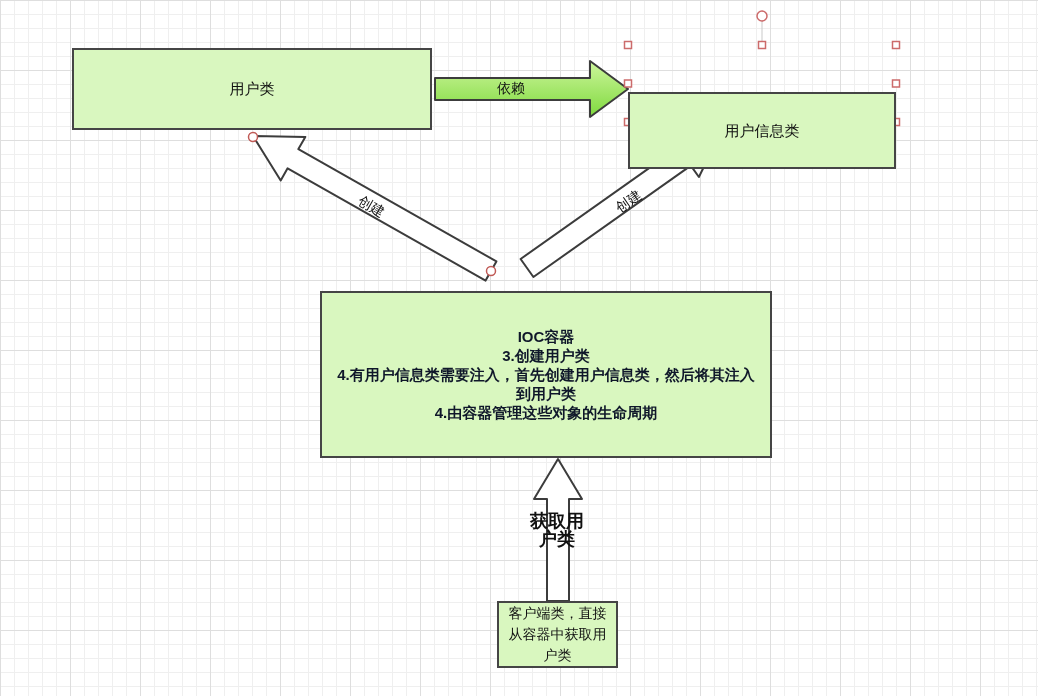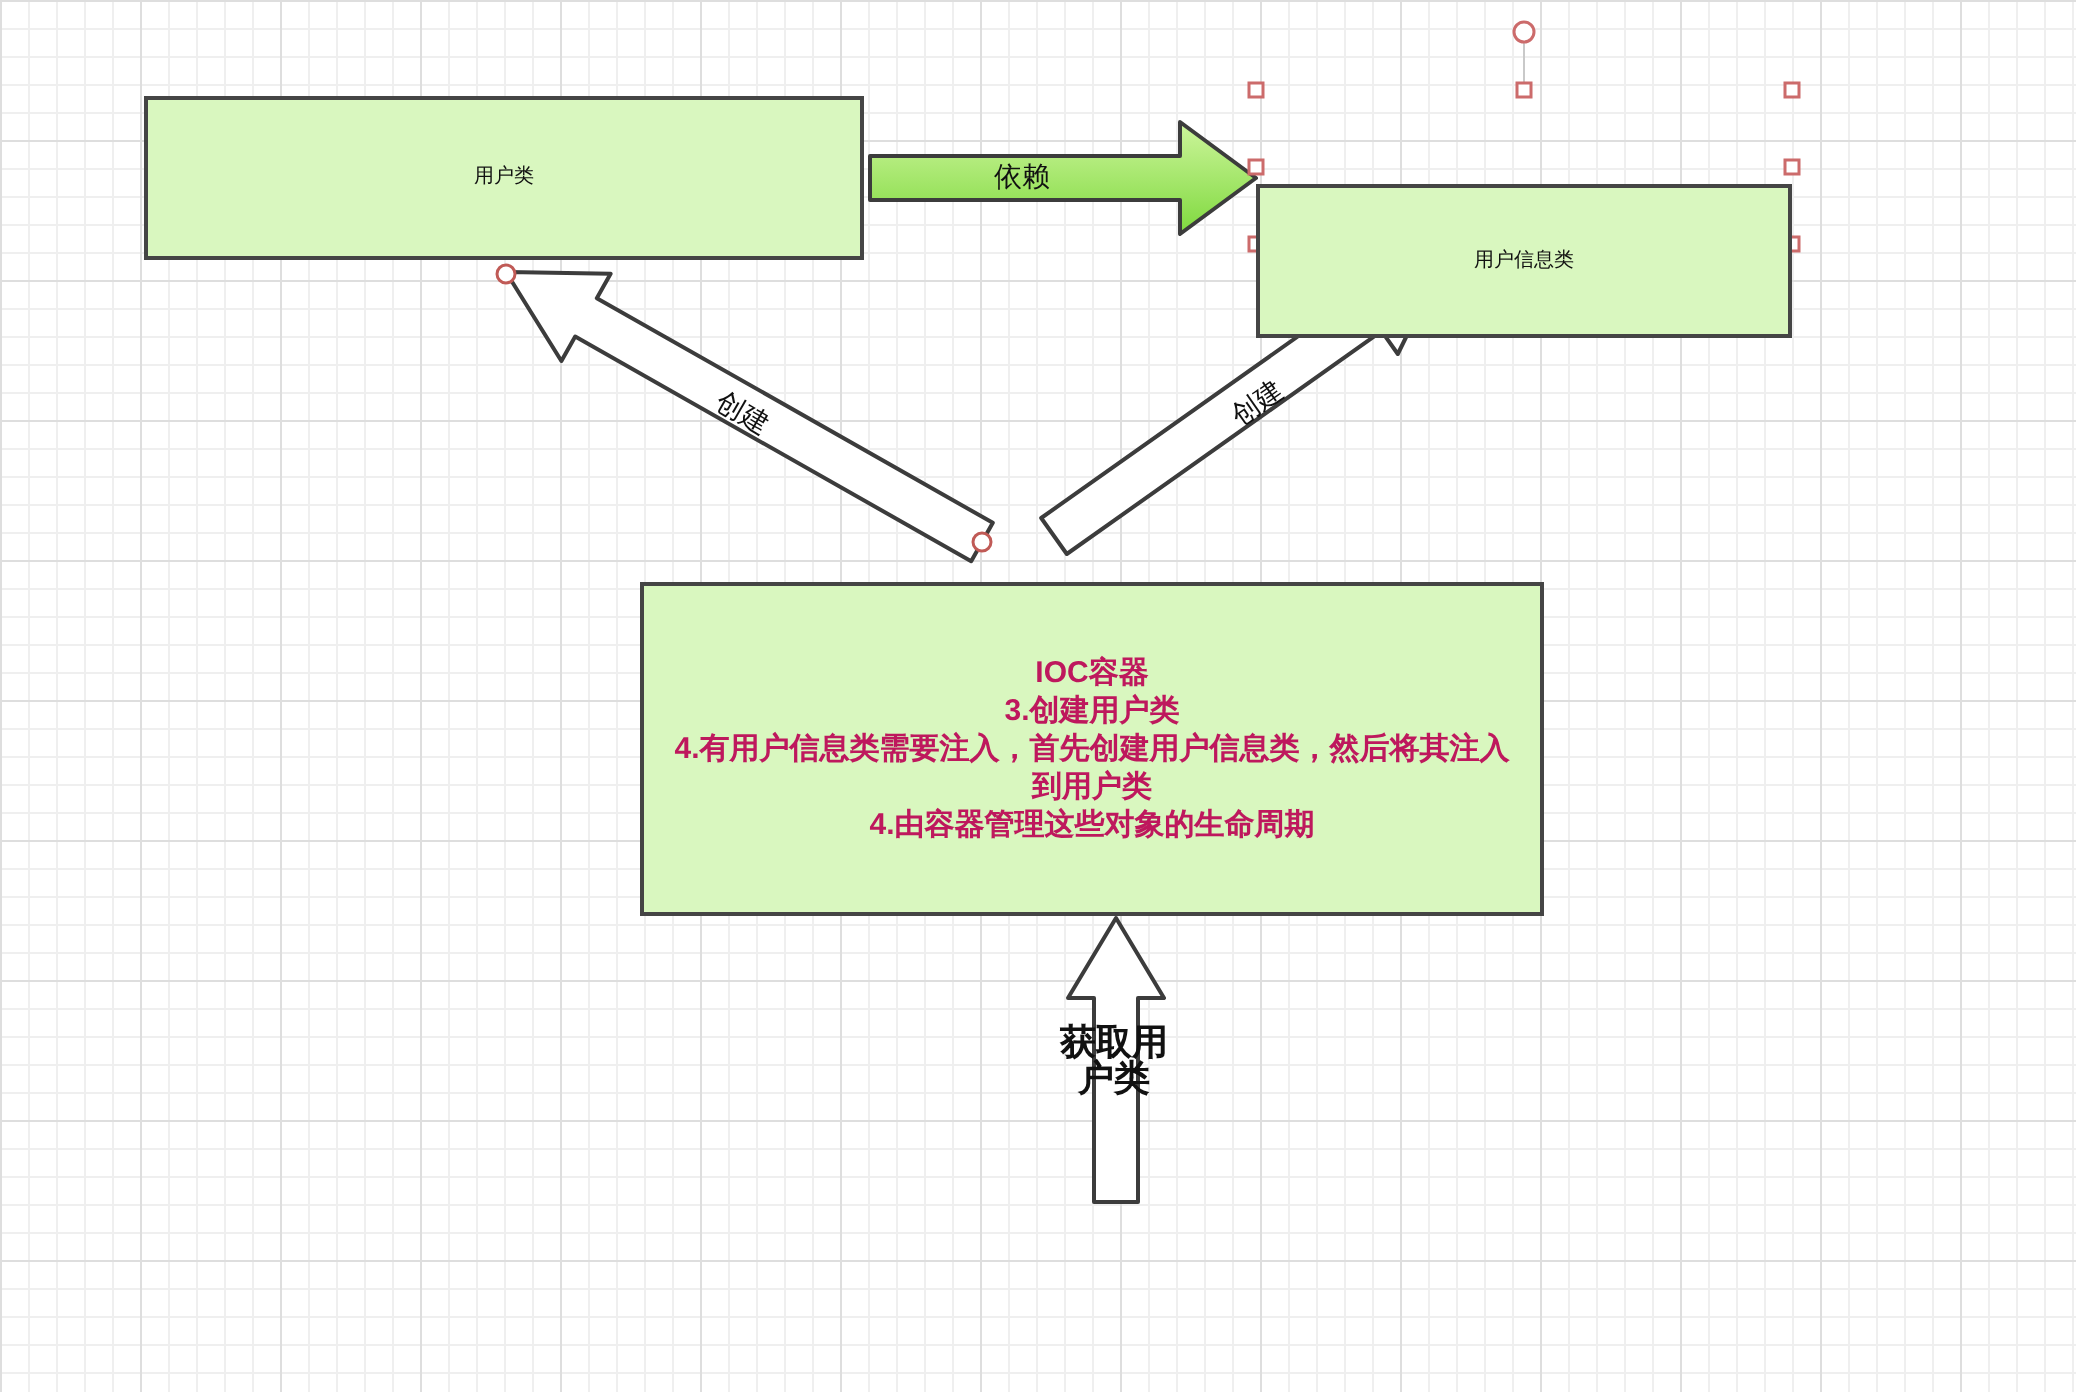--- a/index.html
+++ b/index.html
@@ -19,23 +19,23 @@
   .layer{position:absolute;left:0;top:0;}
   .node{
     position:absolute;
     background:#d9f7bf;
     border:2px solid #454545;
     box-sizing:border-box;
     display:flex;align-items:center;justify-content:center;
     text-align:center;
     color:#111;
   }
-  .node-label{font-size:10px;line-height:20px;}
+  .node-label{font-size:15px;line-height:20px;}
   .ioc-body{display:flex;flex-direction:column;align-items:center;justify-content:center;width:100%;padding:0 10px;box-sizing:border-box;}
-  .ioc-line{font-size:15px;font-weight:bold;line-height:19px;color:#be185d;}
+  .ioc-line{font-size:15px;font-weight:bold;line-height:19px;color:#0f172a;}
   .edge-label{
     position:absolute;
     font-size:14px;color:#111;
     white-space:nowrap;
     transform-origin:center center;
   }
   .edge-label.bold{font-weight:bold;white-space:normal;text-align:center;line-height:18px;font-size:18px;}
   .client-label{font-size:14px;line-height:21px;padding:0 6px;}
 </style>
 </head>
@@ -87,20 +87,23 @@
 
   <div class="node" style="left:320px;top:291px;width:452px;height:167px;">
     <div class="ioc-body">
       <div class="ioc-line">IOC容器</div>
       <div class="ioc-line">3.创建用户类</div>
       <div class="ioc-line">4.有用户信息类需要注入，首先创建用户信息类，然后将其注入到用户类</div>
       <div class="ioc-line">4.由容器管理这些对象的生命周期</div>
     </div>
   </div>
 
+  <div class="node" style="left:497px;top:601px;width:121px;height:67px;">
+    <span class="client-label">客户端类，直接从容器中获取用户类</span>
+  </div>
 
   <div class="edge-label" style="left:497px;top:80px;">依赖</div>
 
   <div class="edge-label" style="left:357px;top:198px;transform:rotate(30deg);">创建</div>
 
   <div class="edge-label" style="left:615px;top:193px;transform:rotate(-35deg);">创建</div>
 
   <div class="edge-label bold" style="left:524px;top:512px;width:66px;">获取用户类</div>
 
 </div>

